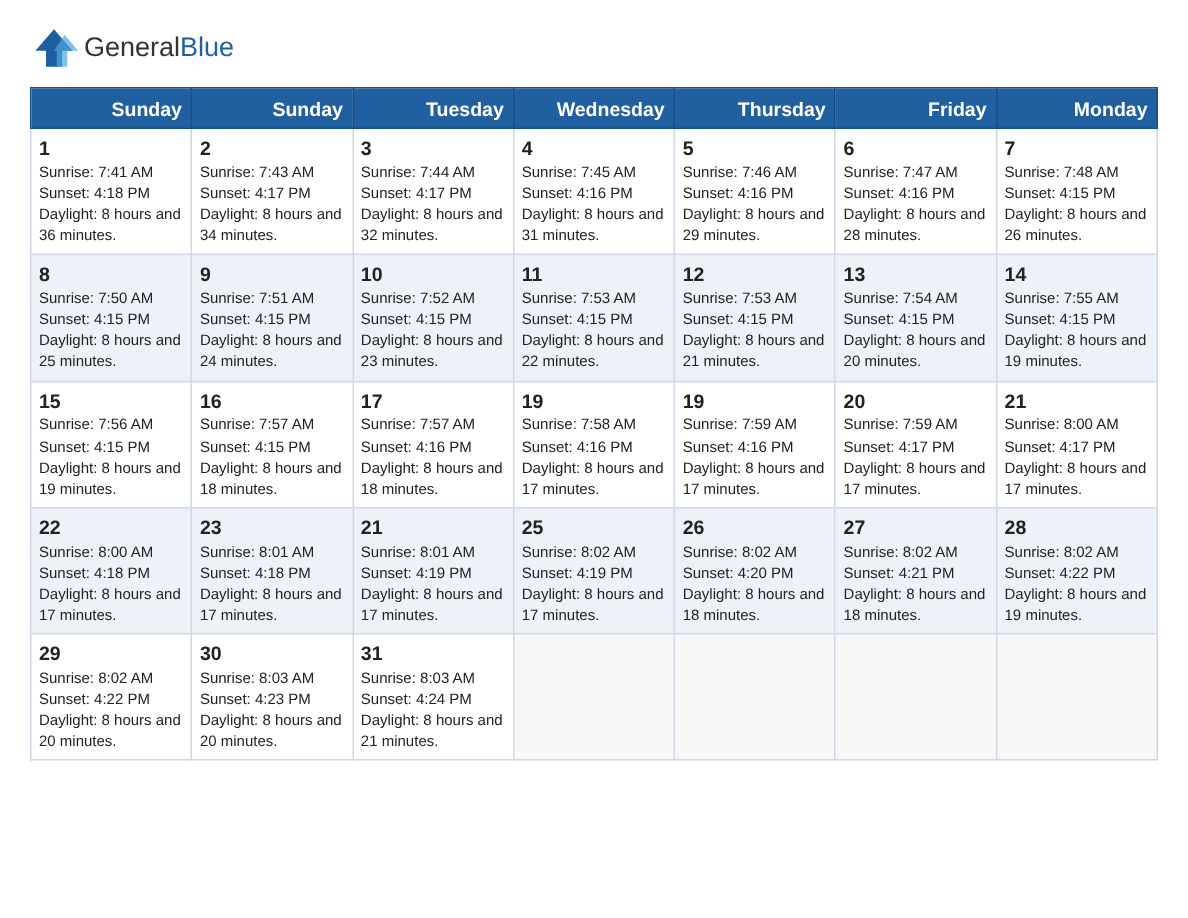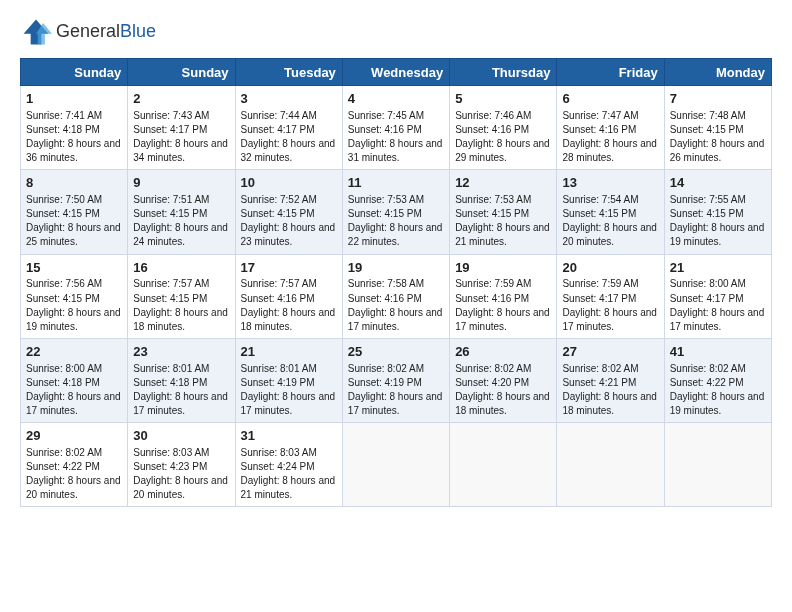--- a/index.html
+++ b/index.html
@@ -161,21 +161,21 @@
           <td><span class="day-num">20</span><span class="day-info">Sunrise: 7:59 AM<br>Sunset: 4:17 PM<br>Daylight: 8 hours and 17 minutes.</span></td>
           <td><span class="day-num">21</span><span class="day-info">Sunrise: 8:00 AM<br>Sunset: 4:17 PM<br>Daylight: 8 hours and 17 minutes.</span></td>
         </tr>
         <tr>
           <td><span class="day-num">22</span><span class="day-info">Sunrise: 8:00 AM<br>Sunset: 4:18 PM<br>Daylight: 8 hours and 17 minutes.</span></td>
           <td><span class="day-num">23</span><span class="day-info">Sunrise: 8:01 AM<br>Sunset: 4:18 PM<br>Daylight: 8 hours and 17 minutes.</span></td>
           <td><span class="day-num">21</span><span class="day-info">Sunrise: 8:01 AM<br>Sunset: 4:19 PM<br>Daylight: 8 hours and 17 minutes.</span></td>
           <td><span class="day-num">25</span><span class="day-info">Sunrise: 8:02 AM<br>Sunset: 4:19 PM<br>Daylight: 8 hours and 17 minutes.</span></td>
           <td><span class="day-num">26</span><span class="day-info">Sunrise: 8:02 AM<br>Sunset: 4:20 PM<br>Daylight: 8 hours and 18 minutes.</span></td>
           <td><span class="day-num">27</span><span class="day-info">Sunrise: 8:02 AM<br>Sunset: 4:21 PM<br>Daylight: 8 hours and 18 minutes.</span></td>
-          <td><span class="day-num">41</span><span class="day-info">Sunrise: 8:02 AM<br>Sunset: 4:22 PM<br>Daylight: 8 hours and 19 minutes.</span></td>
+          <td><span class="day-num">28</span><span class="day-info">Sunrise: 8:02 AM<br>Sunset: 4:22 PM<br>Daylight: 8 hours and 19 minutes.</span></td>
         </tr>
         <tr>
           <td><span class="day-num">29</span><span class="day-info">Sunrise: 8:02 AM<br>Sunset: 4:22 PM<br>Daylight: 8 hours and 20 minutes.</span></td>
           <td><span class="day-num">30</span><span class="day-info">Sunrise: 8:03 AM<br>Sunset: 4:23 PM<br>Daylight: 8 hours and 20 minutes.</span></td>
           <td><span class="day-num">31</span><span class="day-info">Sunrise: 8:03 AM<br>Sunset: 4:24 PM<br>Daylight: 8 hours and 21 minutes.</span></td>
           <td class="empty-td"></td>
           <td class="empty-td"></td>
           <td class="empty-td"></td>
           <td class="empty-td"></td>
         </tr>

